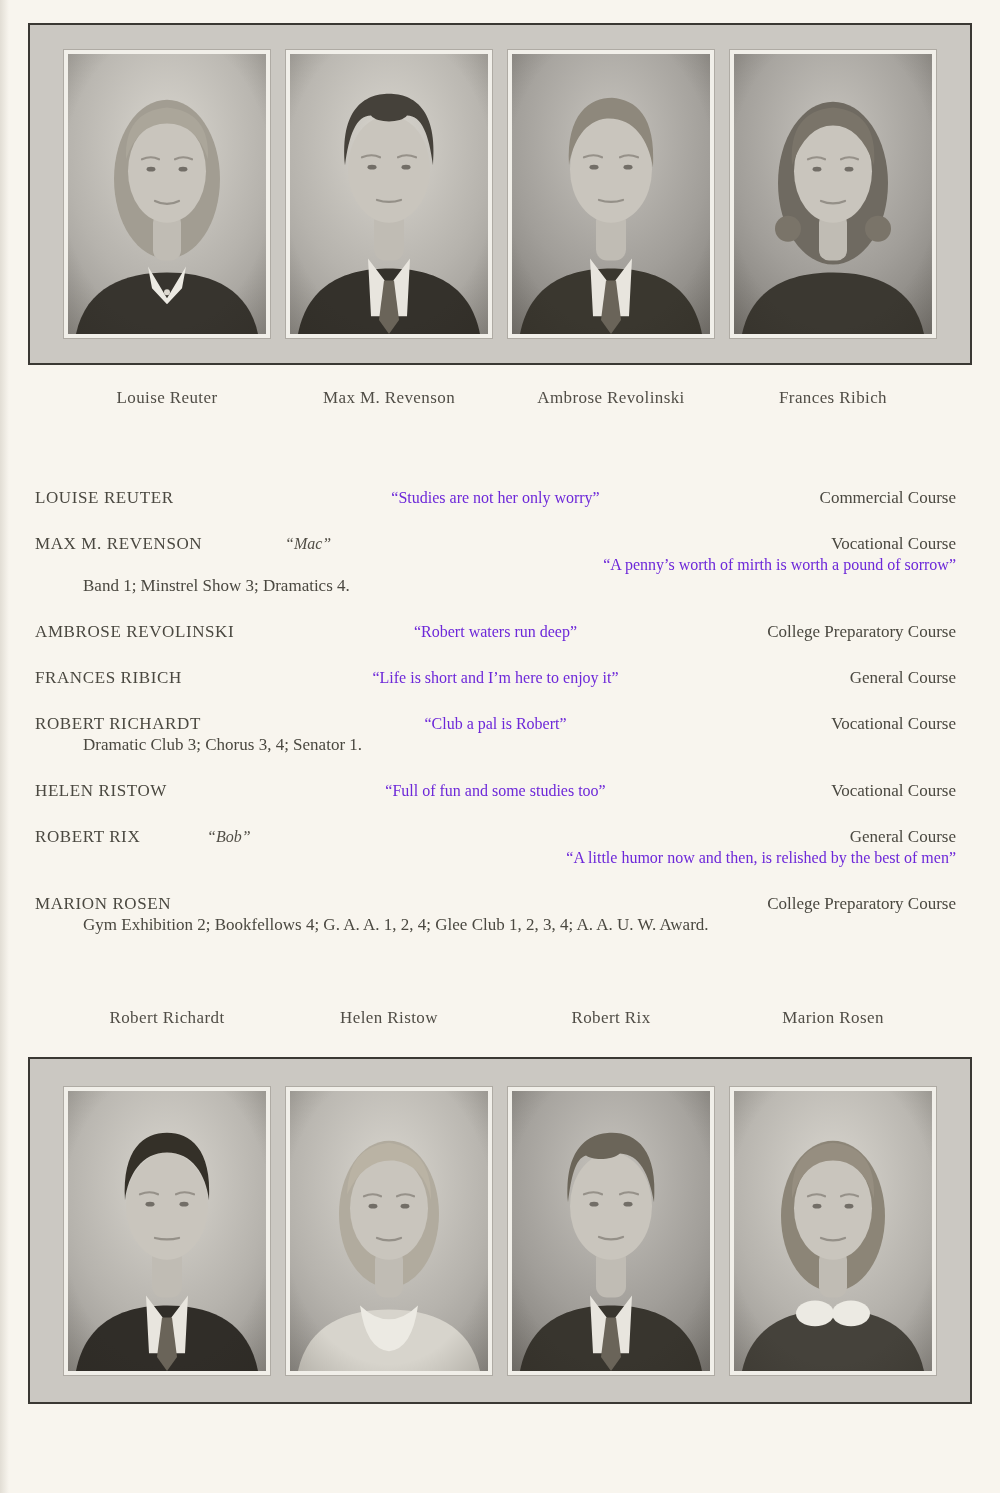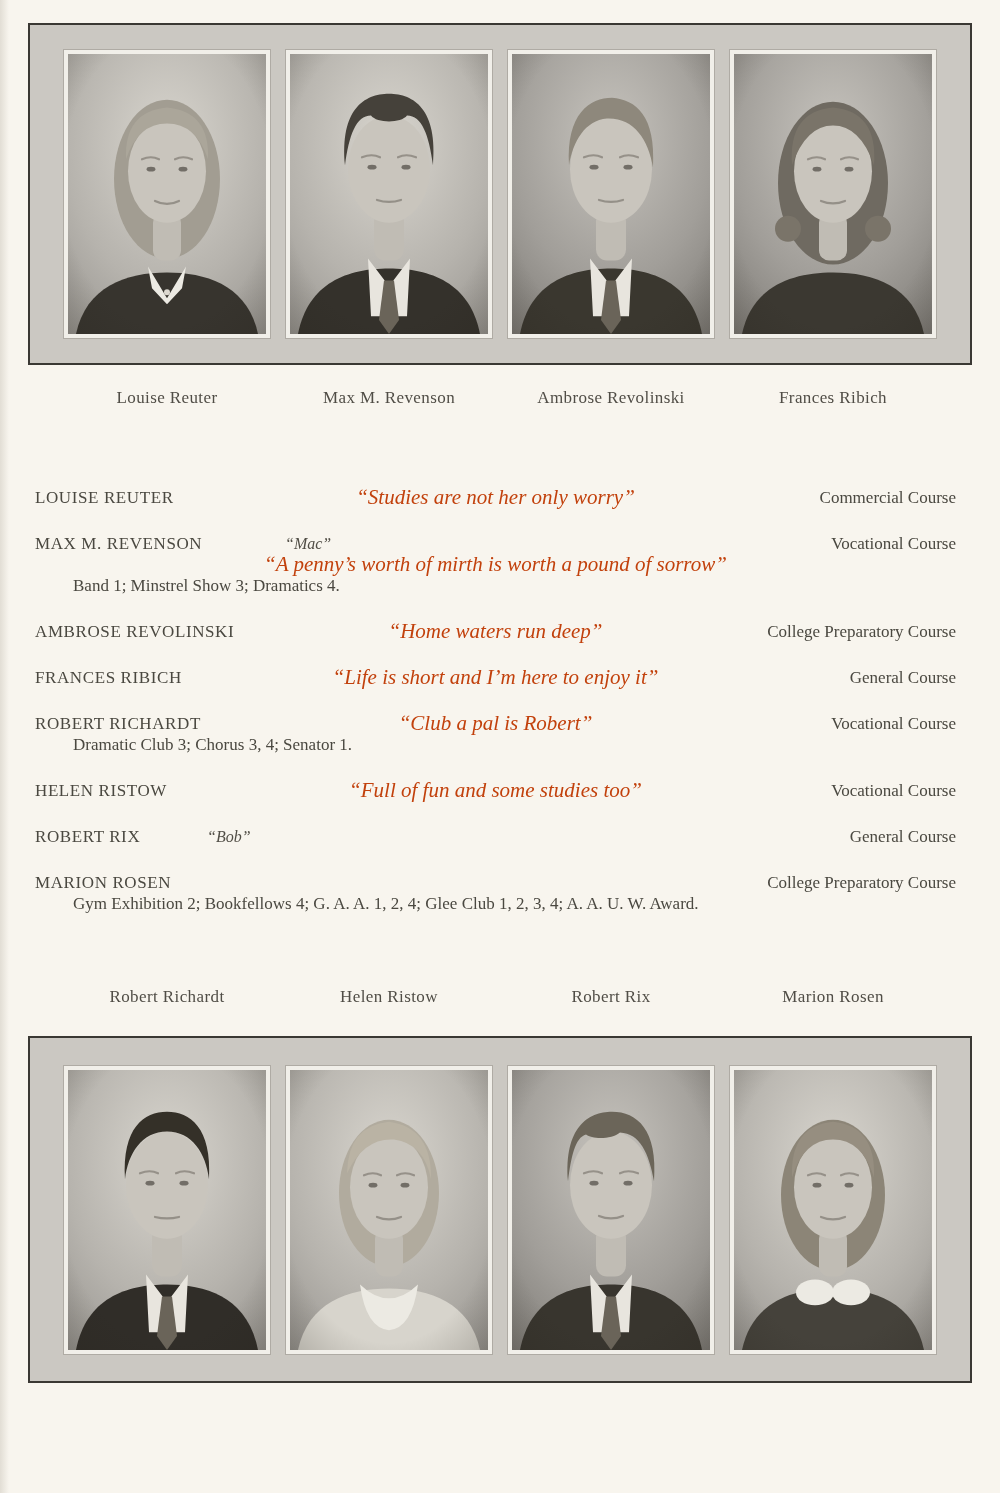--- a/index.html
+++ b/index.html
@@ -40,28 +40,28 @@
   .cap-row.top{margin-top:22px;}
   .cap-row.bottom{margin-top:72px;}
   .caption{width:206px;text-align:center;font-size:17px;line-height:22px;color:#504d46;letter-spacing:.4px;}
 
   
   .entries{margin:78px 44px 0 35px;color:#4a4840;}
   .entry{margin-bottom:25px;}
   .entry:last-child{margin-bottom:0;}
   .eline{position:relative;height:21px;line-height:21px;white-space:nowrap;}
   .ename{position:absolute;left:0;top:0;font-size:17px;letter-spacing:.6px;}
-  .equote{font-style:italic;font-size:21px;color:#c2410c;}
+  .equote{font-size:16px;color:#6d28d9;}
   .l1 .equote.c{position:absolute;left:50%;transform:translateX(-50%);top:0;}
   .ecourse{position:absolute;right:0;top:0;font-size:17px;}
   .enick{position:absolute;top:0;font-style:italic;font-size:16px;color:#514e46;}
   .nick-1{left:250px;}
   .nick-6{left:172px;}
-  .c2{text-align:center;}
-  .act{margin-left:38px;font-size:17px;}
+  .c2{text-align:right;}
+  .act{margin-left:48px;font-size:17px;}
 </style>
 </head>
 <body>
 
 <svg width="0" height="0" style="position:absolute" aria-hidden="true">
   <defs>
     <radialGradient id="gA" cx="50%" cy="32%" r="85%">
       <stop offset="0%" stop-color="#d8d5ce"></stop>
         <stop offset="60%" stop-color="#b6b3ad"></stop>
         <stop offset="100%" stop-color="#97948f"></stop>
@@ -177,21 +177,21 @@
         <span class="enick nick-1">“Mac”</span>
         <span class="ecourse">Vocational Course</span>
       </div>
       <div class="eline c2"><span class="equote">“A penny’s worth of mirth is worth a pound of sorrow”</span></div>
       <div class="eline act">Band 1;  Minstrel Show 3;  Dramatics 4.</div>
     </article>
 
     <article class="entry">
       <div class="eline l1">
         <span class="ename">AMBROSE REVOLINSKI</span>
-        <span class="equote c">“Home waters run deep”</span>
+        <span class="equote c">“Robert waters run deep”</span>
         <span class="ecourse">College Preparatory Course</span>
       </div>
     </article>
 
     <article class="entry">
       <div class="eline l1">
         <span class="ename">FRANCES RIBICH</span>
         <span class="equote c">“Life is short and I’m here to enjoy it”</span>
         <span class="ecourse">General Course</span>
       </div>
@@ -213,20 +213,21 @@
         <span class="ecourse">Vocational Course</span>
       </div>
     </article>
 
     <article class="entry">
       <div class="eline l1">
         <span class="ename">ROBERT RIX</span>
         <span class="enick nick-6">“Bob”</span>
         <span class="ecourse">General Course</span>
       </div>
+      <div class="eline c2"><span class="equote">“A little humor now and then, is relished by the best of men”</span></div>
     </article>
 
     <article class="entry">
       <div class="eline l1">
         <span class="ename">MARION ROSEN</span>
         <span class="ecourse">College Preparatory Course</span>
       </div>
       <div class="eline act">Gym Exhibition 2;  Bookfellows 4;  G. A. A. 1, 2, 4;  Glee Club 1, 2, 3, 4;  A. A. U. W. Award.</div>
     </article>
 

